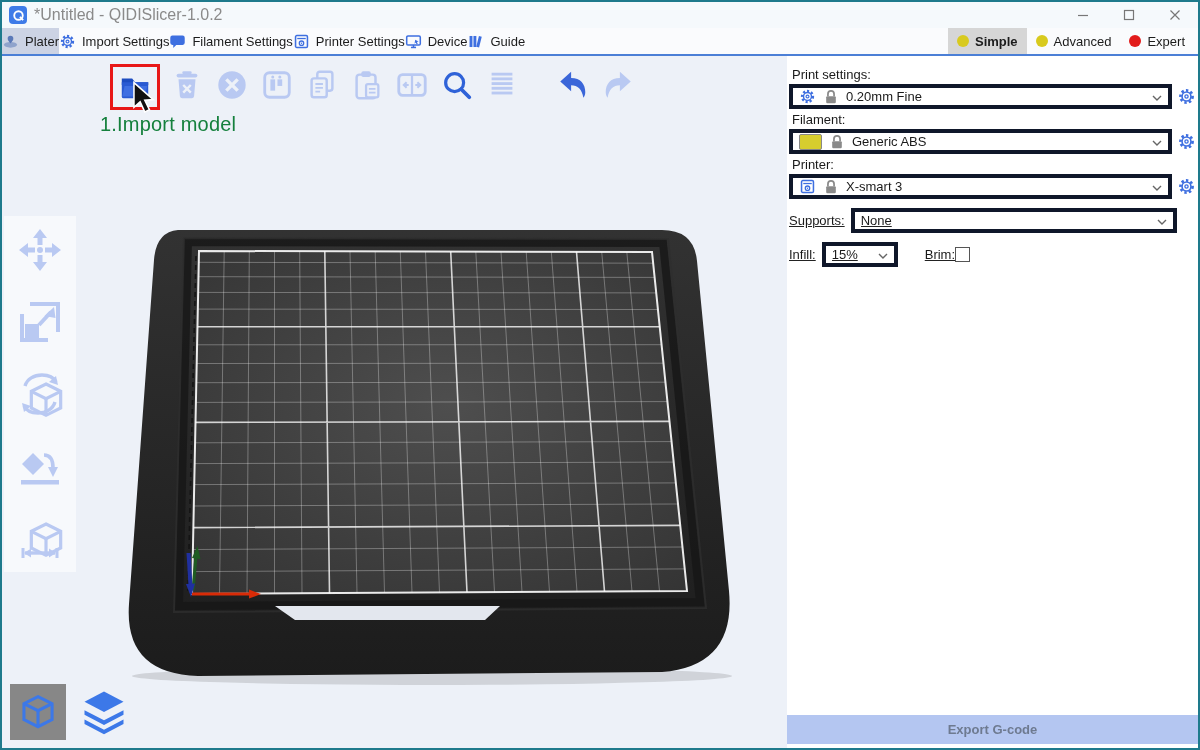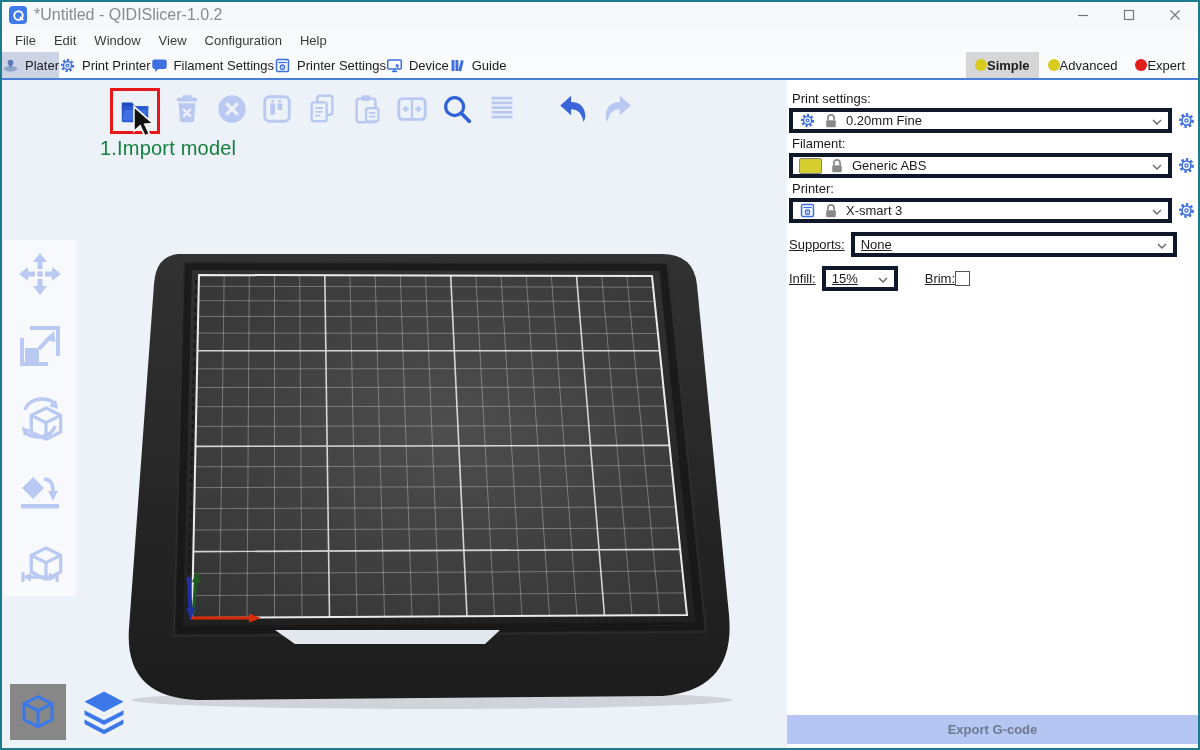--- a/index.html
+++ b/index.html
@@ -19,21 +19,21 @@
   
   .menubar { height:24px; background:#f8fafc; display:flex; align-items:center; padding-left:4px; flex:0 0 auto; }
   .menu-item { padding:0 9px; color:#3a3a3a; height:100%; display:flex; align-items:center; cursor:default; }
 
   
   .tabbar { height:28px; background:#fafbfd; display:flex; align-items:stretch; border-bottom:2px solid #4b7fd6; flex:0 0 auto; }
   .tab { display:flex; align-items:center; gap:6px; padding:0 0; color:#1c1c1c; }
   .tab.active { background:#ccd3e4; }
   .tab .ticon { width:17px; height:17px; color:#3e6fe0; flex:0 0 auto; }
   .modes { margin-left:auto; display:flex; align-items:stretch; margin-right:4px; }
-  .mode { display:flex; align-items:center; padding:0 9px; color:#1c1c1c; }
+  .mode { display:flex; align-items:center; gap:6px; padding:0 9px; color:#1c1c1c; }
   .mode.active { background:#d6d6d6; font-weight:bold; }
   .dot { width:12px; height:12px; border-radius:50%; }
 
   
   .main { flex:1; display:flex; min-height:0; }
   .viewport { width:785px; position:relative; background:#edf1f8; overflow:hidden; }
   .sidebar { flex:1; background:#fff; position:relative; padding:8px 2px 0 2px; }
 
   
   .toolbar { position:absolute; top:8px; left:108px; display:flex; align-items:flex-start; }
@@ -129,44 +129,36 @@
           </svg>
       </div>
       <div class="win-btn">
         <svg width="12" height="12" viewBox="0 0 12 12">
             <path d="M1.5 1.5 L10.5 10.5 M10.5 1.5 L1.5 10.5" stroke="#777" stroke-width="1.2"></path>
           </svg>
       </div>
     </div>
   </div>
 
-  <div class="menubar">
-    <div class="menu-item">File</div>
-    <div class="menu-item">Edit</div>
-    <div class="menu-item">Window</div>
-    <div class="menu-item">View</div>
-    <div class="menu-item">Configuration</div>
-    <div class="menu-item">Help</div>
-  </div>
 
   <div class="tabbar">
     <div class="tab active">
       <span class="ticon">
         <svg viewBox="0 0 18 18">
             <ellipse cx="9" cy="12.5" rx="7" ry="3" fill="#8fa3cc"></ellipse>
             <path d="M9 3 a3 3 0 0 1 3 3 c0 2-1.6 3-3 5 c-1.4-2-3-3-3-5 a3 3 0 0 1 3-3 z" fill="#5b79b8"></path>
           </svg>
       </span>
       <span>Plater</span>
     </div>
     <div class="tab">
       <span class="ticon"><svg viewBox="0 0 20 20">
             <use href="#i-gear"></use>
           </svg></span>
-      <span>Print Printer</span>
+      <span>Import Settings</span>
     </div>
     <div class="tab">
       <span class="ticon">
         <svg viewBox="0 0 20 20">
             <path d="M4 3 h12 a2.5 2.5 0 0 1 2.5 2.5 v6 a2.5 2.5 0 0 1 -2.5 2.5 h-7.5 l-3.5 3.5 v-3.5 h-1 a2.5 2.5 0 0 1 -2.5 -2.5 v-6 a2.5 2.5 0 0 1 2.5 -2.5 z" fill="#3e6fe0"></path>
           </svg>
       </span>
       <span>Filament Settings</span>
     </div>
     <div class="tab">

